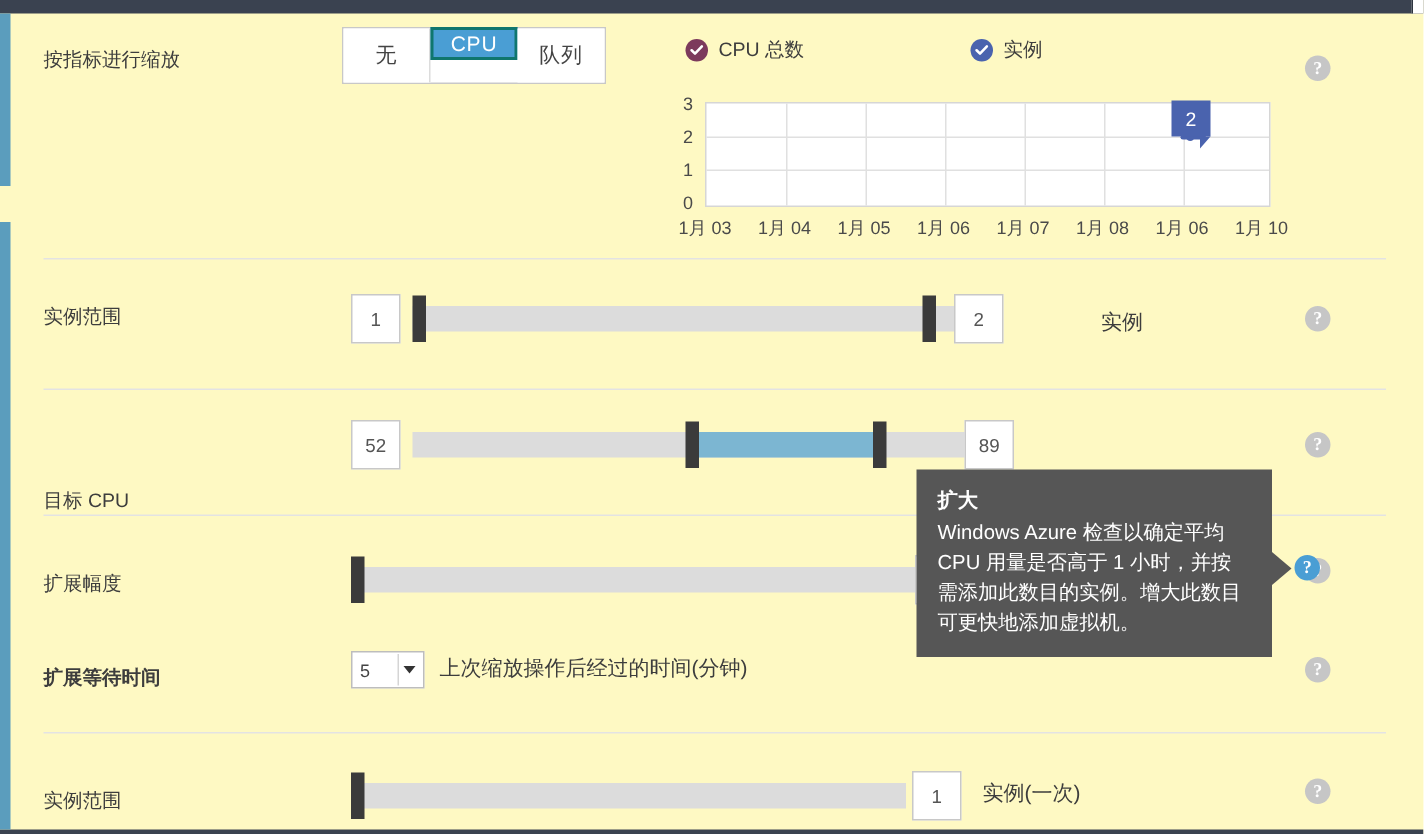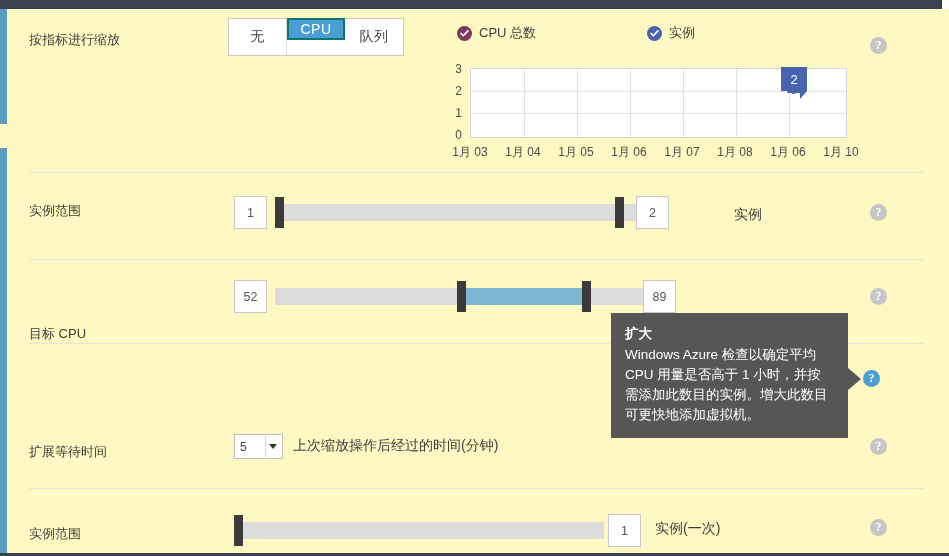--- a/index.html
+++ b/index.html
@@ -347,23 +347,34 @@
       <div class="handle" style="left:223px;"></div>
       <div class="handle" style="left:348px;"></div>
       <div class="valbox" style="left:409px; top:1px;">89</div>
     </div>
 
     <div class="help" style="left:863px; top:22px;">?</div>
   </div>
 
   <div class="divider" style="left:29px; top:343px; width:895px;"></div>
 
+  <div class="row" style="top:350px;height:60px;">
+    <div class="row-label" style="left:22px; top:30px;">扩展幅度</div>
+
+    <div class="slider" style="left:227px; top:19px; width:420px;">
+      <div class="track" style="left:7px; width:378px;"></div>
+      <div class="handle" style="left:0px;"></div>
+      <div class="valbox" style="left:376px; top:1px;">1</div>
+    </div>
+
+    <div class="help" style="left:863px; top:22px;">?</div>
+  </div>
 
   <div class="row" style="top:420px;height:55px;">
-    <div class="row-label" style="left:22px; top:23px;">扩展等待时间</div>
+    <div class="row-label" style="left:22px; top:23px;font-weight:bold;">扩展等待时间</div>
 
     <div class="select" style="left:227px; top:14px;">
       <span>5</span>
       <span class="sep"></span>
       <span class="caret"></span>
     </div>
 
     <div class="unit" style="left:286px; top:17px;">上次缩放操作后经过的时间(分钟)</div>
 
     <div class="help" style="left:863px; top:18px;">?</div>

